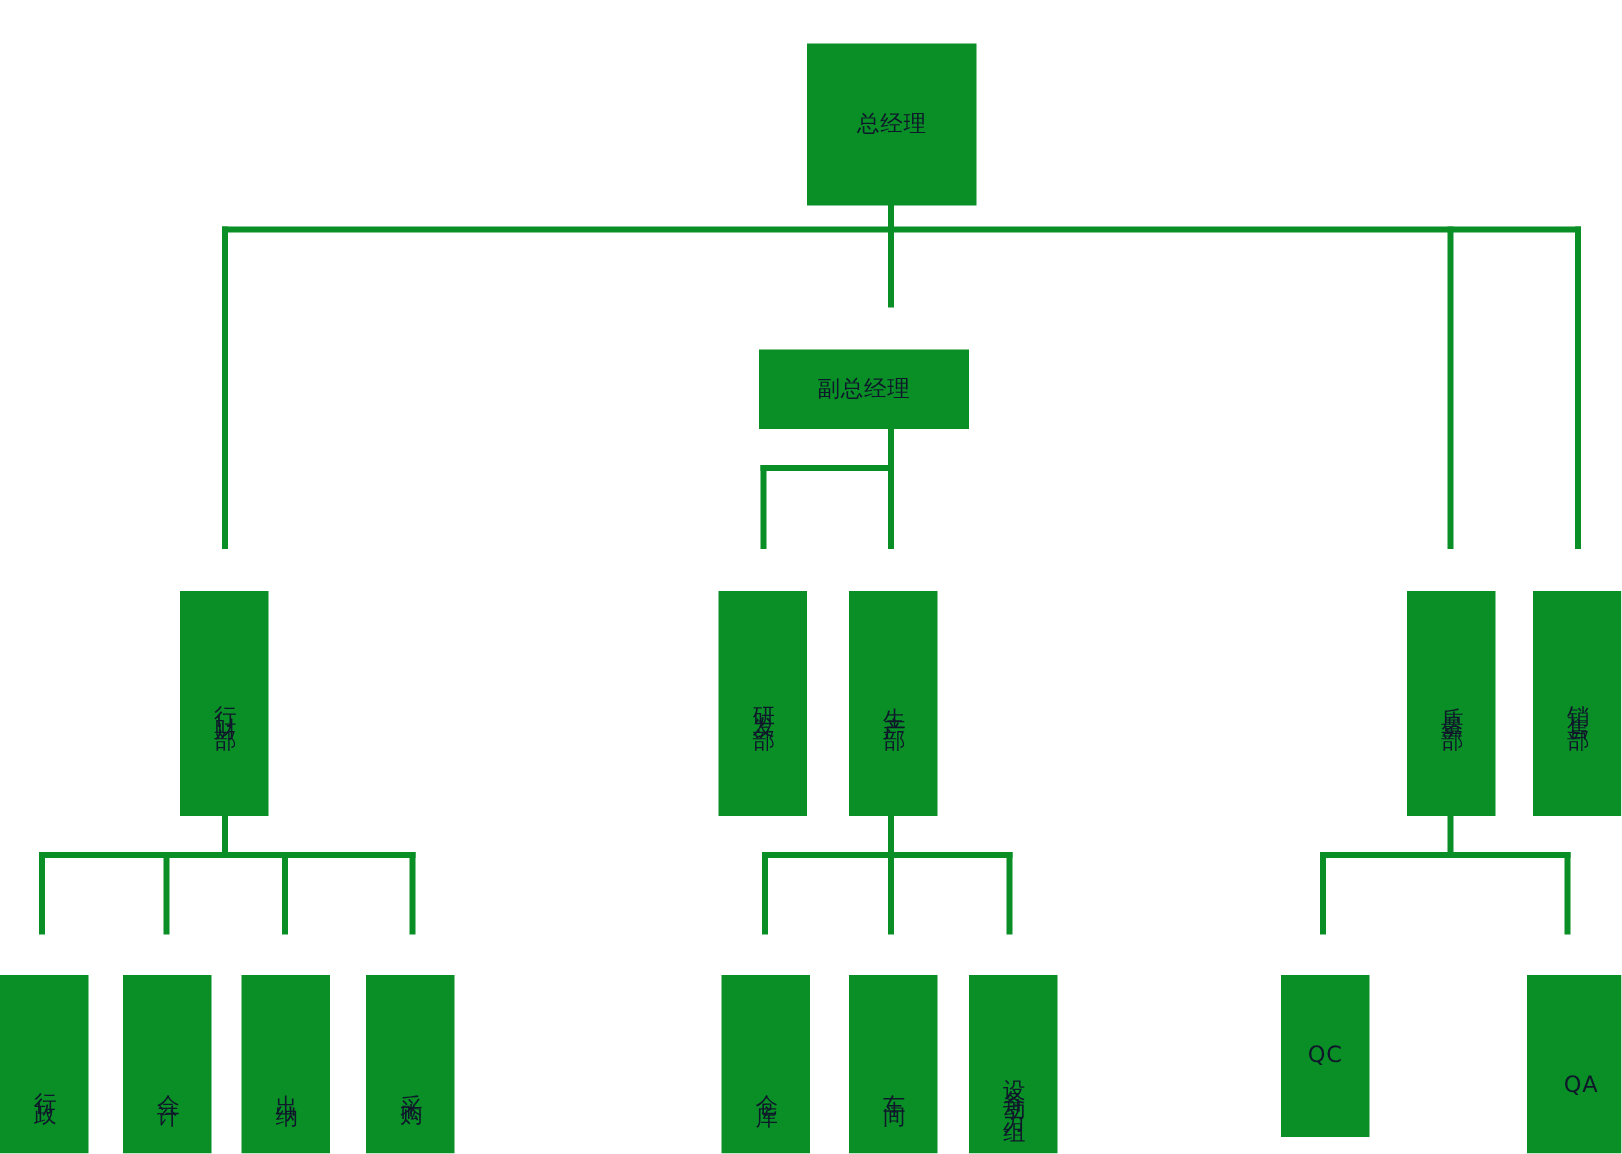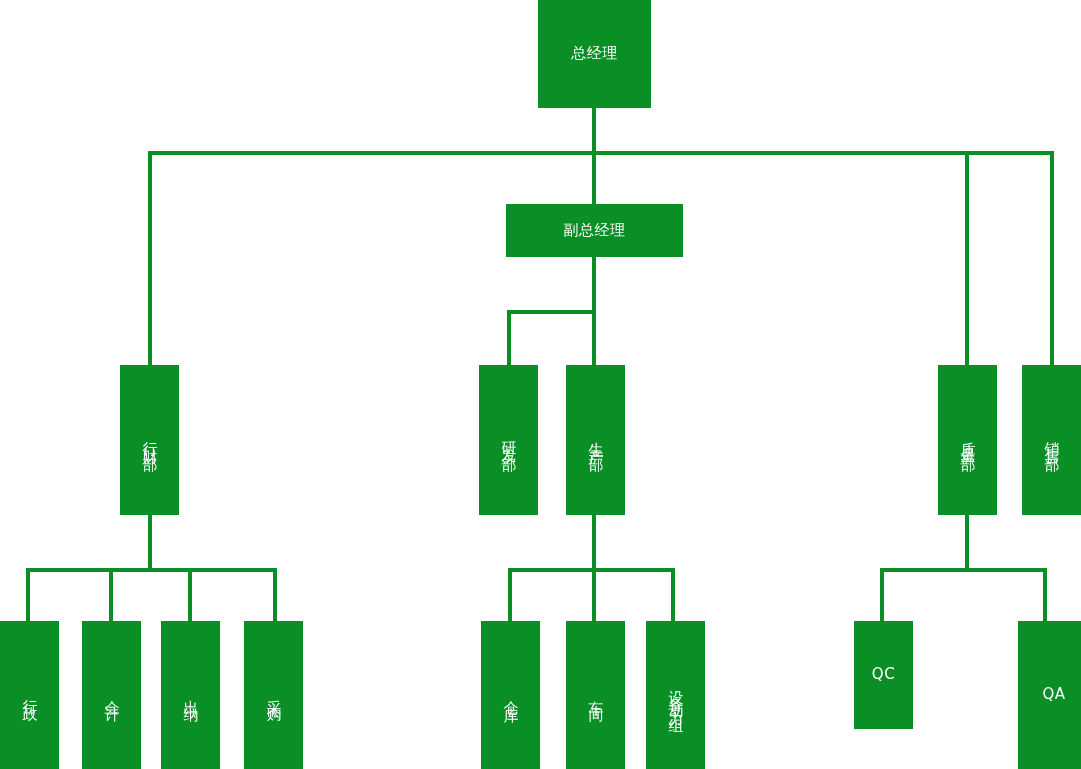--- a/index.html
+++ b/index.html
@@ -13,29 +13,30 @@
   #chart-canvas {
     position: relative;
     width: 1081px;
     height: 769px;
     background: #ffffff;
     overflow: hidden;
   }
   .node {
     position: absolute;
     background: #0a8f27;
-    color: #ffffff;
+    color: #0f172a;
     display: flex;
     align-items: center;
     justify-content: center;
     box-sizing: border-box;
     line-height: 1.28;
     text-align: center;
     font-size: 15px;
     letter-spacing: 0.5px;
+    margin-top: 29px;
   }
   .node.horizontal {
     writing-mode: horizontal-tb;
   }
   .node.vertical {
     writing-mode: vertical-rl;
     text-orientation: upright;
     letter-spacing: 7px;
   }
   .node.vertical .node-label {
@@ -99,21 +100,21 @@
 
   <div class="conn conn-h" style="left:880px; top:568px; width:167px;"></div>
 
   <div class="conn conn-v" style="left:880px; top:568px; height:55px;"></div>
   <div class="conn conn-v" style="left:1043px; top:568px; height:55px;"></div>
 
   <div class="node horizontal" style="left:538px; top:0px; width:113px; height:108px;">
     <span class="node-label">总经理</span>
   </div>
 
-  <div class="node horizontal" style="left:506px; top:204px; width:177px; height:53px;">
+  <div class="node horizontal" style="left:506px; top:204px; width:140px; height:53px;">
     <span class="node-label">副总经理</span>
   </div>
 
   <div class="node vertical" style="left:120px; top:365px; width:59px; height:150px;">
     <span class="node-label">行财部</span>
   </div>
 
   <div class="node vertical" style="left:479px; top:365px; width:59px; height:150px;">
     <span class="node-label">研发部</span>
   </div>

